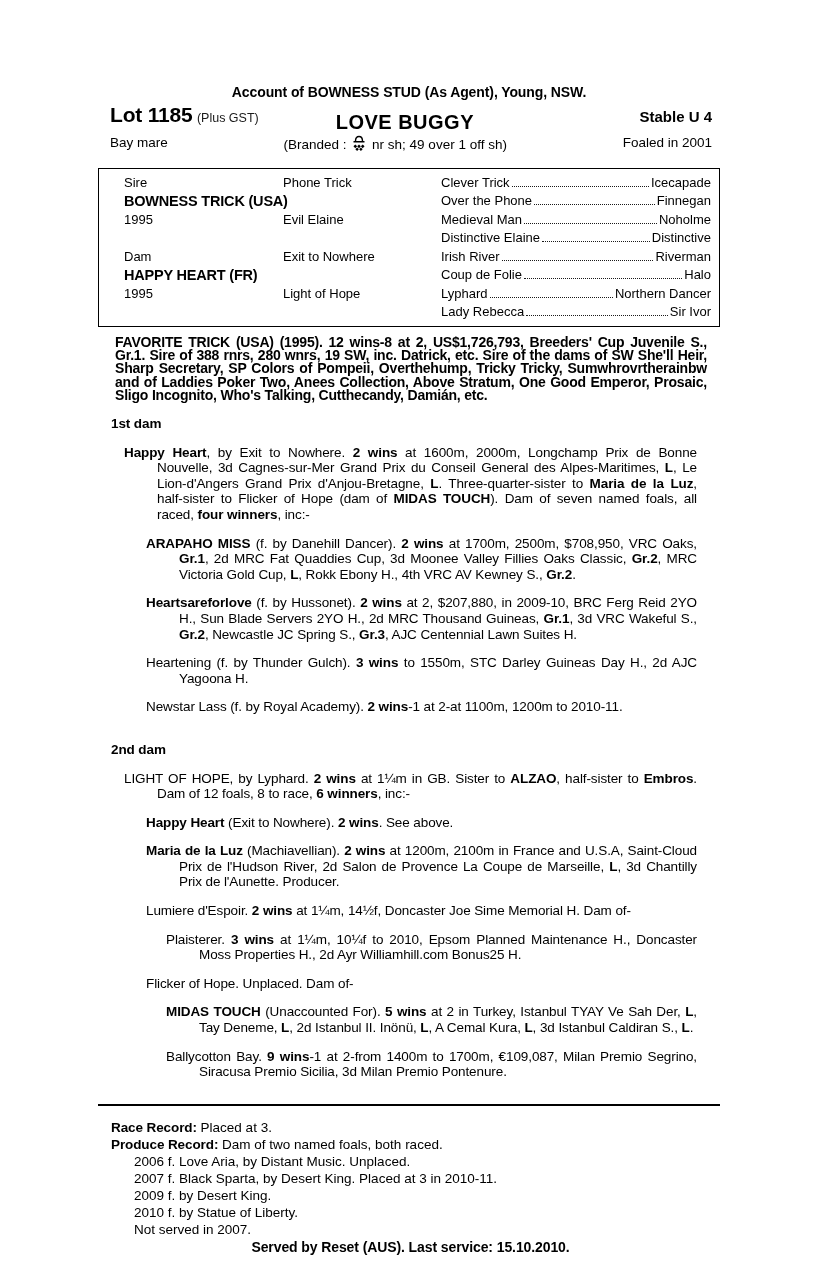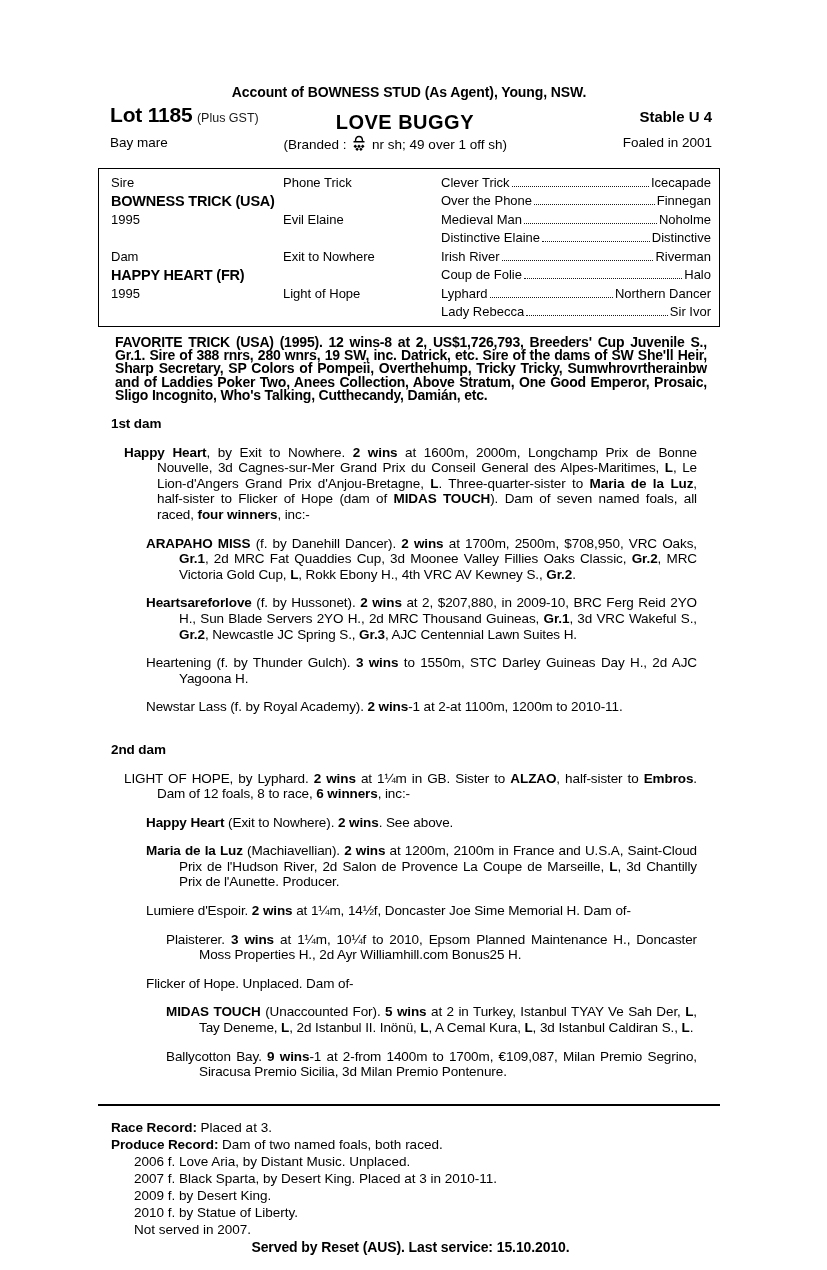--- a/index.html
+++ b/index.html
@@ -20,21 +20,21 @@
   .plus-gst { font-size:12.5px; color:#1a1a1a; }
   .horse-name { position:absolute; left:50%; top:8px; transform:translateX(-53%); font-weight:bold; font-size:20px; letter-spacing:0.5px; white-space:nowrap; }
   .stable { position:absolute; right:8px; top:5px; font-weight:bold; font-size:15px; }
   .desc-row { display:flex; justify-content:space-between; margin-top:6px; font-size:13.5px; padding:0 8px 0 12px; }
   .brand-wrap { white-space:nowrap; }
   .brand-icon { display:inline-block; vertical-align:-3px; margin:0 2px; }
 
   
   .ped-box { margin-top:13px; border:1.6px solid #000; }
   .ped-grid { display:grid; grid-template-columns:172px 158px 1fr; grid-auto-rows:18.5px; align-items:center; padding:4px 8px 5px 12px; font-size:13px; }
-  .gc1 { grid-column:1; } .gc2 { grid-column:2; } .gc3 { grid-column:3; }
+  .gc1 { grid-column:1;margin-left:13px; } .gc2 { grid-column:2; } .gc3 { grid-column:3; }
   .r1{grid-row:1}.r2{grid-row:2}.r3{grid-row:3}.r4{grid-row:4}.r5{grid-row:5}.r6{grid-row:6}.r7{grid-row:7}.r8{grid-row:8}
   .ped-name { font-weight:bold; font-size:14.5px; letter-spacing:-0.2px; white-space:nowrap; }
   .lead { display:flex; align-items:baseline; }
   .lead .dots { flex:1; border-bottom:1.6px dotted #1a1a1a; margin:0 2px 3px 2px; min-width:8px; }
 
   
   .sire-para { margin-top:9px; padding:0 13px 0 17px; font-weight:bold; font-size:14px; line-height:13.2px; text-align:justify; letter-spacing:-0.2px; }
 
   
   .dam-section { padding:0 10px 0 13px; font-size:13.5px; line-height:15.6px; letter-spacing:-0.1px; }

